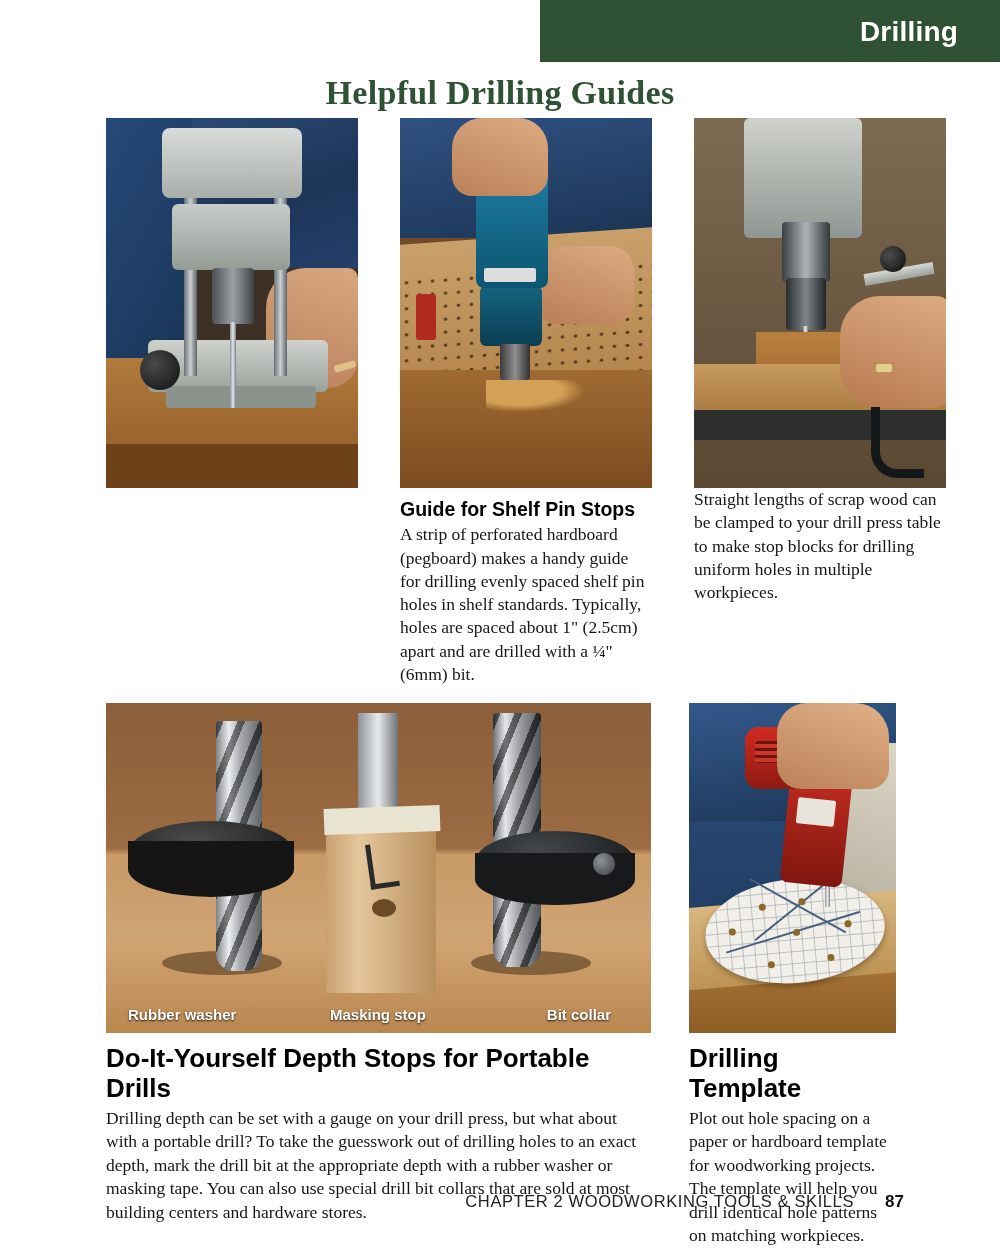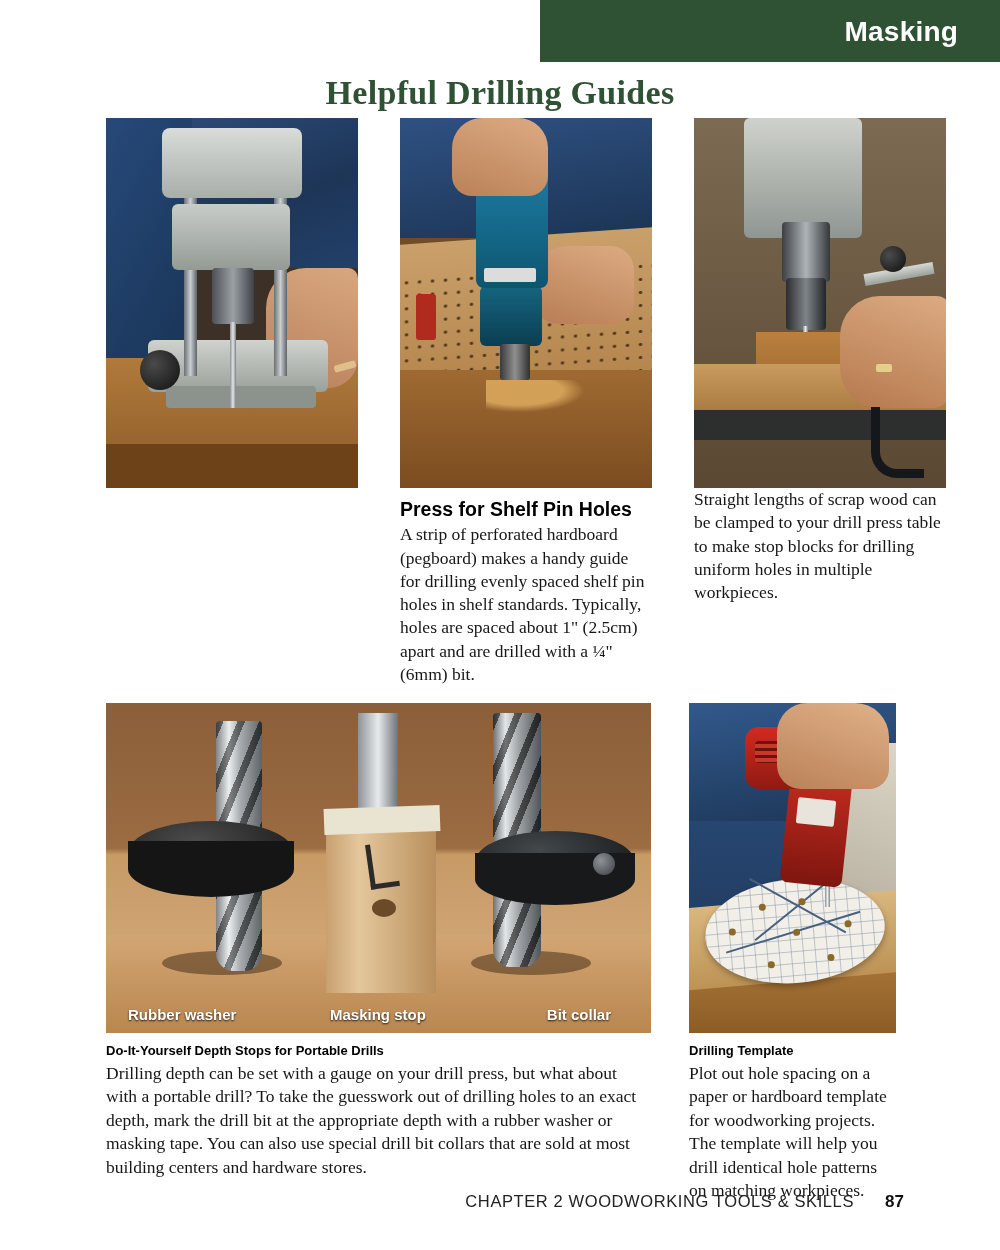--- a/index.html
+++ b/index.html
@@ -106,21 +106,21 @@
     overflow: hidden;
   }
   .narrow-photo {
     width: 207px;
     height: 330px;
     position: relative;
     overflow: hidden;
   }
   .wide-card h3, .narrow-card h3 {
     font-family: "Liberation Sans", sans-serif;
-    font-size: 13px;
+    font-size: 26px;
     font-weight: bold;
     margin: 11px 0 3px 0;
     line-height: 1.15;
     color: #000;
   }
   .wide-card p, .narrow-card p {
     font-family: "Liberation Serif", serif;
     font-size: 17.5px;
     line-height: 1.34;
     margin: 0;
@@ -341,21 +341,21 @@
     background:#e8e4dc; border-radius:2px; transform:rotate(6deg);}
   .p5 .hand { position:absolute; left:88px; top:0px; width:112px; height:86px;
     background:linear-gradient(200deg,#e0b188,#bb8158); border-radius:30px 34px 20px 24px;}
   .p5 .bit { position:absolute; left:136px; top:176px; width:5px; height:28px;
     background:linear-gradient(90deg,#8b9094,#eceff0,#797f83);}
 </style>
 </head>
 <body>
 
 <div class="header-bar"></div>
-<div class="header-title">Masking</div>
+<div class="header-title">Drilling</div>
 
 <div class="page-title">Helpful Drilling Guides</div>
 
 <div class="row-top">
 
   <div class="card">
     <div class="photo">
       <div class="p1 ph" style="position:relative;">
         <div class="denim"></div>
           <div class="denim2"></div>
@@ -388,21 +388,21 @@
         <div class="hand2"></div>
         <div class="drillbattery"></div>
         <div class="drillbody"></div>
         <div class="drillnose"></div>
         <div class="label"></div>
         <div class="drillchuck"></div>
         <div class="hand1"></div>
         <div class="dust"></div>
       </div>
     </div>
-    <h3>Press for Shelf Pin Holes</h3>
+    <h3>Guide for Shelf Pin Stops</h3>
     <p>A strip of perforated hardboard (pegboard) makes a handy guide for drilling evenly spaced shelf pin holes in shelf standards. Typically, holes are spaced about 1" (2.5cm) apart and are drilled with a ¼" (6mm) bit.</p>
   </div>
 
   <div class="card">
     <div class="photo">
       <div class="p3 ph" style="position:relative;">
         <div class="bg"></div>
         <div class="press"></div>
         <div class="quill"></div>
         <div class="chuck"></div>

